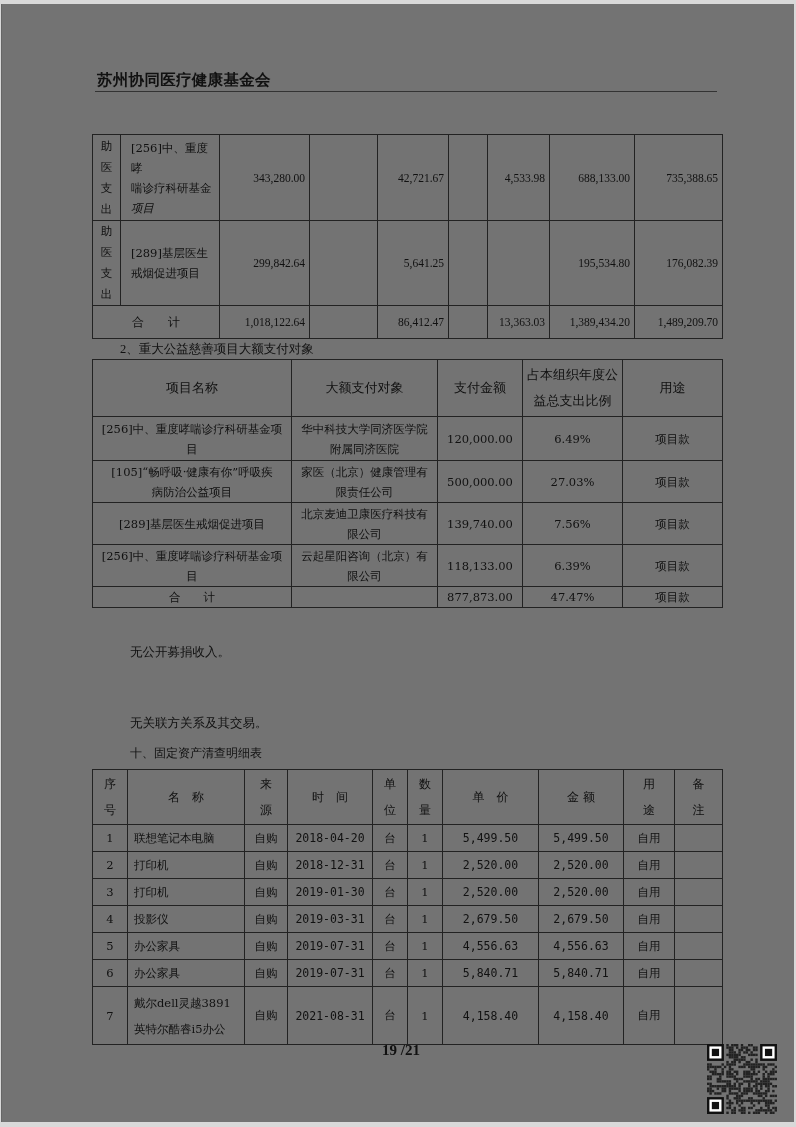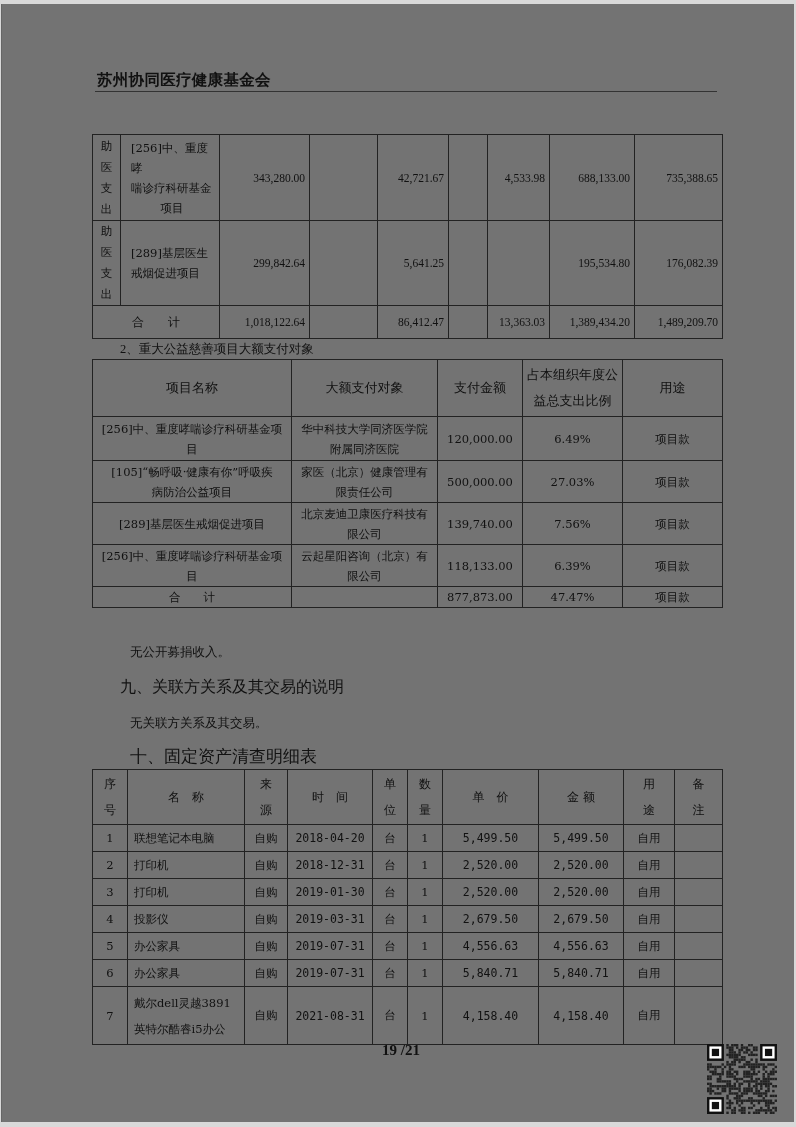--- a/index.html
+++ b/index.html
@@ -79,21 +79,21 @@
         <tr style="height:86px">
           <td class="vert">
             <span style="display:block">助</span>
             <span style="display:block">医</span>
             <span style="display:block">支</span>
             <span style="display:block">出</span>
           </td>
           <td class="t1-name">
             <span style="display:block">[256]中、重度哮</span>
             <span style="display:block">喘诊疗科研基金</span>
-            <span style="display: block; text-align: center;">项目</span>
+            <span style="display: block;  font-style: italic;">项目</span>
           </td>
           <td class="num">343,280.00</td>
           <td class="num"></td>
           <td class="num">42,721.67</td>
           <td class="num"></td>
           <td class="num">4,533.98</td>
           <td class="num">688,133.00</td>
           <td class="num">735,388.65</td>
         </tr>
         <tr style="height:84px">
@@ -204,23 +204,22 @@
           <td style="line-height:18px">合　　计</td>
           <td style="line-height:18px"></td>
           <td style="line-height:18px">877,873.00</td>
           <td style="line-height:18px">47.47%</td>
           <td style="line-height:18px">项目款</td>
         </tr>
       </tbody>
   </table>
 
   <div class="text-line" style="top:640px; left:128px;">无公开募捐收入。</div>
-  <div class="heading" style="top:673px;">九、关联方关系及其交易的说明</div>
   <div class="text-line" style="top:711px; left:128px;">无关联方关系及其交易。</div>
-  <div class="heading" style="top:741px; left:128px; font-size:17px;">十、固定资产清查明细表</div>
+  <div class="heading" style="top:741px; left:128px; font-size:12px;">十、固定资产清查明细表</div>
 
   <table id="t3" class="t3">
     <colgroup>
       <col style="width:35px">
         <col style="width:117px">
         <col style="width:43px">
         <col style="width:85px">
         <col style="width:35px">
       <col style="width:35px">
         <col style="width:96px">

